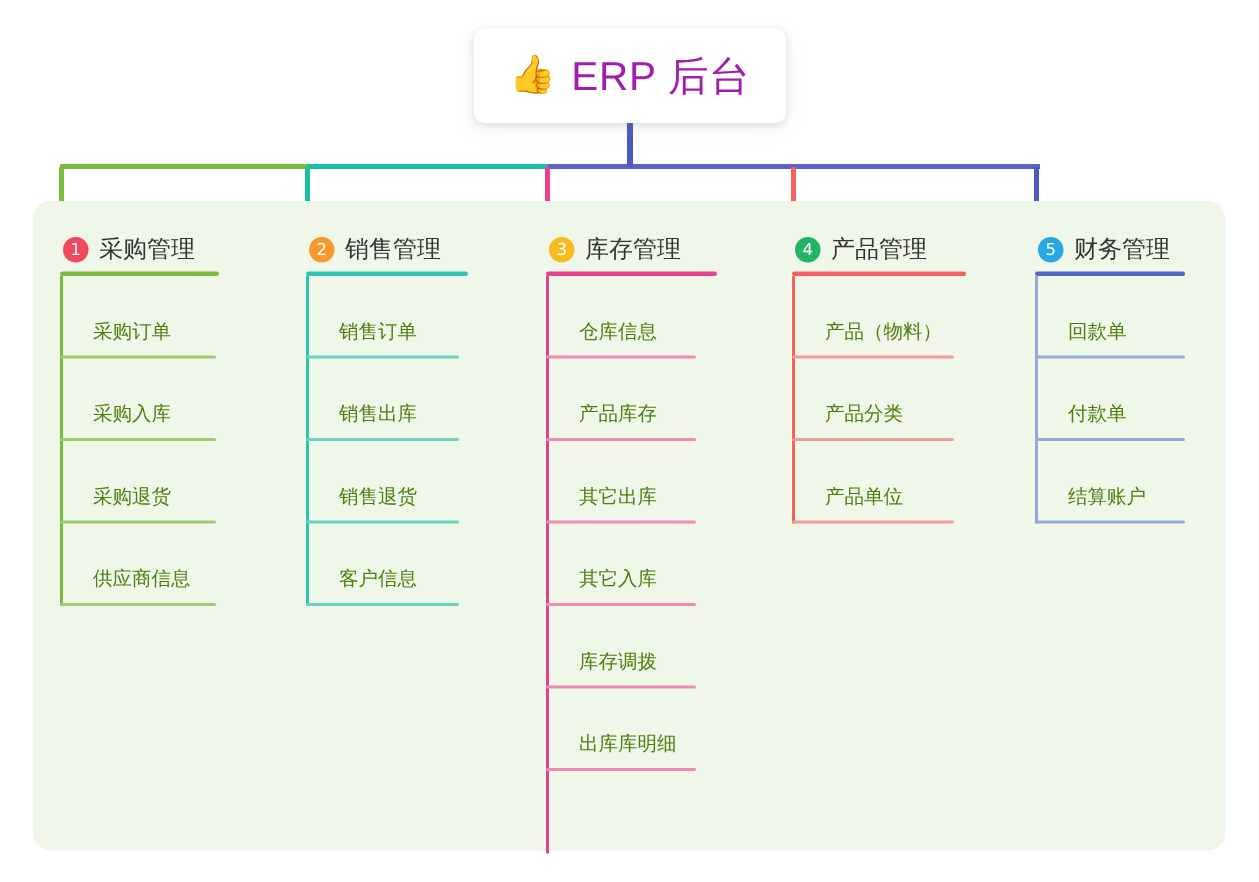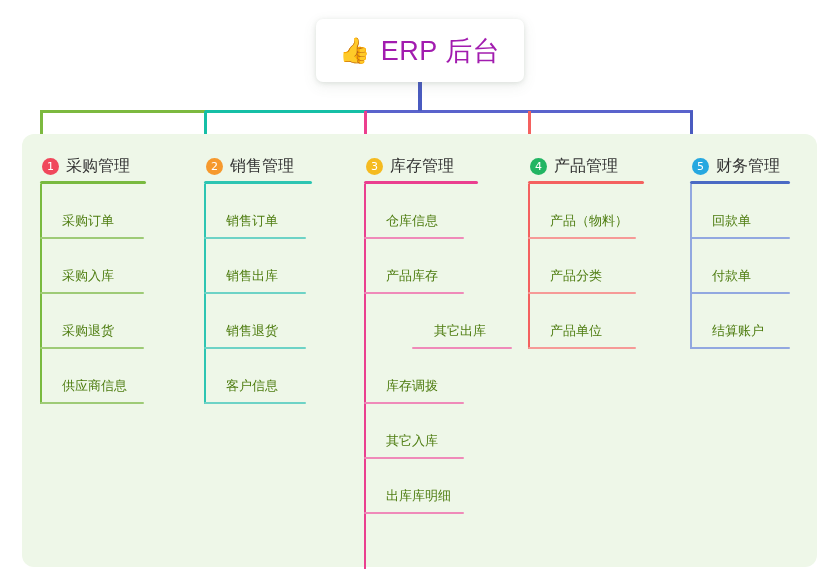--- a/index.html
+++ b/index.html
@@ -180,30 +180,30 @@
         </div>
         <div class="spine" style="height: 385px; background: rgb(234, 63, 143);"></div>
         <div class="leaf" style="width: 100px;">
           <span class="leaf-text">仓库信息</span>
           <div class="leaf-rule" style="width: 100px; background: rgb(239, 138, 185);"></div>
         </div>
         <div class="leaf" style="width: 100px;">
           <span class="leaf-text">产品库存</span>
           <div class="leaf-rule" style="width: 100px; background: rgb(239, 138, 185);"></div>
         </div>
-        <div class="leaf" style="width: 100px; margin-left: 48px;">
+        <div class="leaf" style="width: 100px;">
           <span class="leaf-text">其它出库</span>
           <div class="leaf-rule" style="width: 100px; background: rgb(239, 138, 185);"></div>
         </div>
         <div class="leaf" style="width: 100px;">
+          <span class="leaf-text">其它入库</span>
+          <div class="leaf-rule" style="width: 100px; background: rgb(239, 138, 185);"></div>
+        </div>
+        <div class="leaf" style="width: 100px;">
           <span class="leaf-text">库存调拨</span>
-          <div class="leaf-rule" style="width: 100px; background: rgb(239, 138, 185);"></div>
-        </div>
-        <div class="leaf" style="width: 100px;">
-          <span class="leaf-text">其它入库</span>
           <div class="leaf-rule" style="width: 100px; background: rgb(239, 138, 185);"></div>
         </div>
         <div class="leaf" style="width: 100px;">
           <span class="leaf-text">出库库明细</span>
           <div class="leaf-rule" style="width: 100px; background: rgb(239, 138, 185);"></div>
         </div>
       </div>
       <div class="col" style="left: 528px; top: 148px;">
         <div class="col-head" style="width: 116px;">
           <span class="badge" style="background: rgb(34, 181, 99);">4</span>

